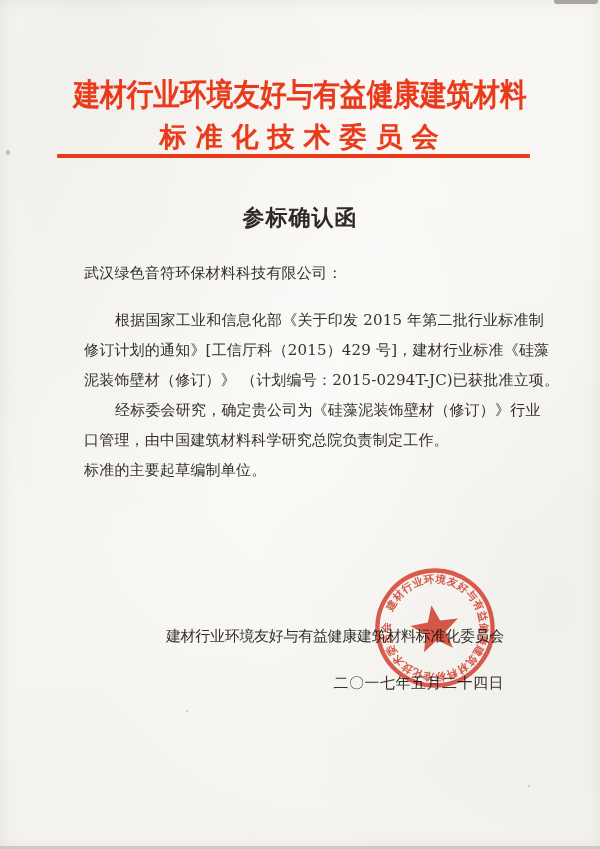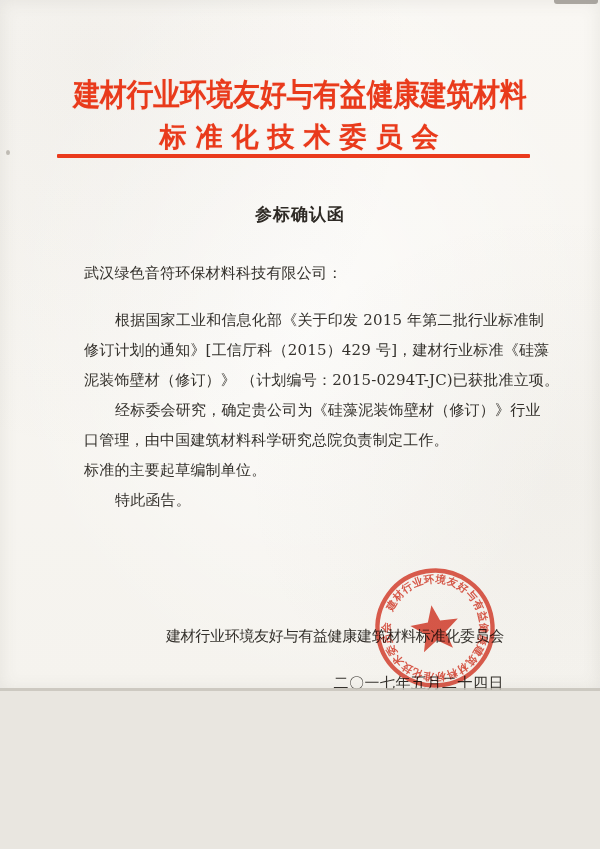--- a/index.html
+++ b/index.html
@@ -1,18 +1,18 @@
 <!DOCTYPE html>
 <html lang="zh"><head>
 <meta charset="utf-8">
 <style>
   html,body{margin:0;padding:0;background:#e9e6e0;}
   .page{
     position:relative;
-    width:600px;height:691px;
+    width:600px;height:849px;
     margin:0 auto;
     overflow:hidden;
     color:#35312c;
     font-family:"DejaVu Serif","Liberation Serif",serif;
     background:
       radial-gradient(ellipse at 15% 8%, rgba(120,115,105,0.05), transparent 45%),
       radial-gradient(ellipse at 92% 70%, rgba(120,115,105,0.04), transparent 40%),
       radial-gradient(ellipse at 50% 45%, rgba(255,255,255,0.6), transparent 70%),
       linear-gradient(#f9f7f3,#f5f3ee);
     box-shadow:inset 0 0 18px rgba(90,85,75,0.10);
@@ -47,21 +47,21 @@
     background:#ea3a1c;border-radius:1px;
   }
   .ref-number{
     position:absolute;top:176px;right:95px;
     font-size:15px;letter-spacing:.5px;color:#3b3731;
   }
   .subject{
     position:absolute;top:203px;left:0;width:100%;
     text-align:center;
     font-family:Liberation Sans, sans-serif;
-    font-weight:700;font-size:17px;letter-spacing:1px;color:#2e2a25;
+    font-weight:700;font-size:22px;letter-spacing:1px;color:#2e2a25;
   }
 
   
   .body-block{
     position:absolute;top:258px;left:84px;width:436px;
     font-size:15px;line-height:30px;letter-spacing:.2px;color:#33302b;
   }
   .body-block .line{white-space:nowrap;}
   .body-block .indent{text-indent:31px;}
   .greeting{margin-bottom:17px;white-space:nowrap;}
@@ -97,21 +97,20 @@
   <div class="subject">参标确认函</div>
 
   <div class="body-block">
     <div class="greeting">武汉绿色音符环保材料科技有限公司：</div>
     <div class="line indent">根据国家工业和信息化部《关于印发 2015 年第二批行业标准制</div>
     <div class="line">修订计划的通知》[工信厅科（2015）429 号]，建材行业标准《硅藻</div>
     <div class="line">泥装饰壁材（修订）》 （计划编号：2015-0294T-JC)已获批准立项。</div>
     <div class="line indent">经标委会研究，确定贵公司为《硅藻泥装饰壁材（修订）》行业</div>
     <div class="line">口管理，由中国建筑材料科学研究总院负责制定工作。</div>
     <div class="line">标准的主要起草编制单位。</div>
-    <div class="line indent">特此函告。</div>
   </div>
 
   <div class="sig-org">建材行业环境友好与有益健康建筑材料标准化委员会</div>
   <div class="sig-date">二〇一七年五月二十四日</div>
 
   <svg class="seal" viewBox="0 0 162 162" xmlns="http://www.w3.org/2000/svg" aria-hidden="true">
     <g transform="rotate(-4 81 81)">
       <circle cx="81" cy="81" r="57.5" fill="none" stroke="#d93a28" stroke-width="4.4" opacity="0.9"></circle>
       <g transform="rotate(30 81 81)">
         <path id="sealTextPath" fill="none" d="M 81,81 m -45.5,0 a 45.5,45.5 0 1,1 91,0 a 45.5,45.5 0 1,1 -91,0"></path>

